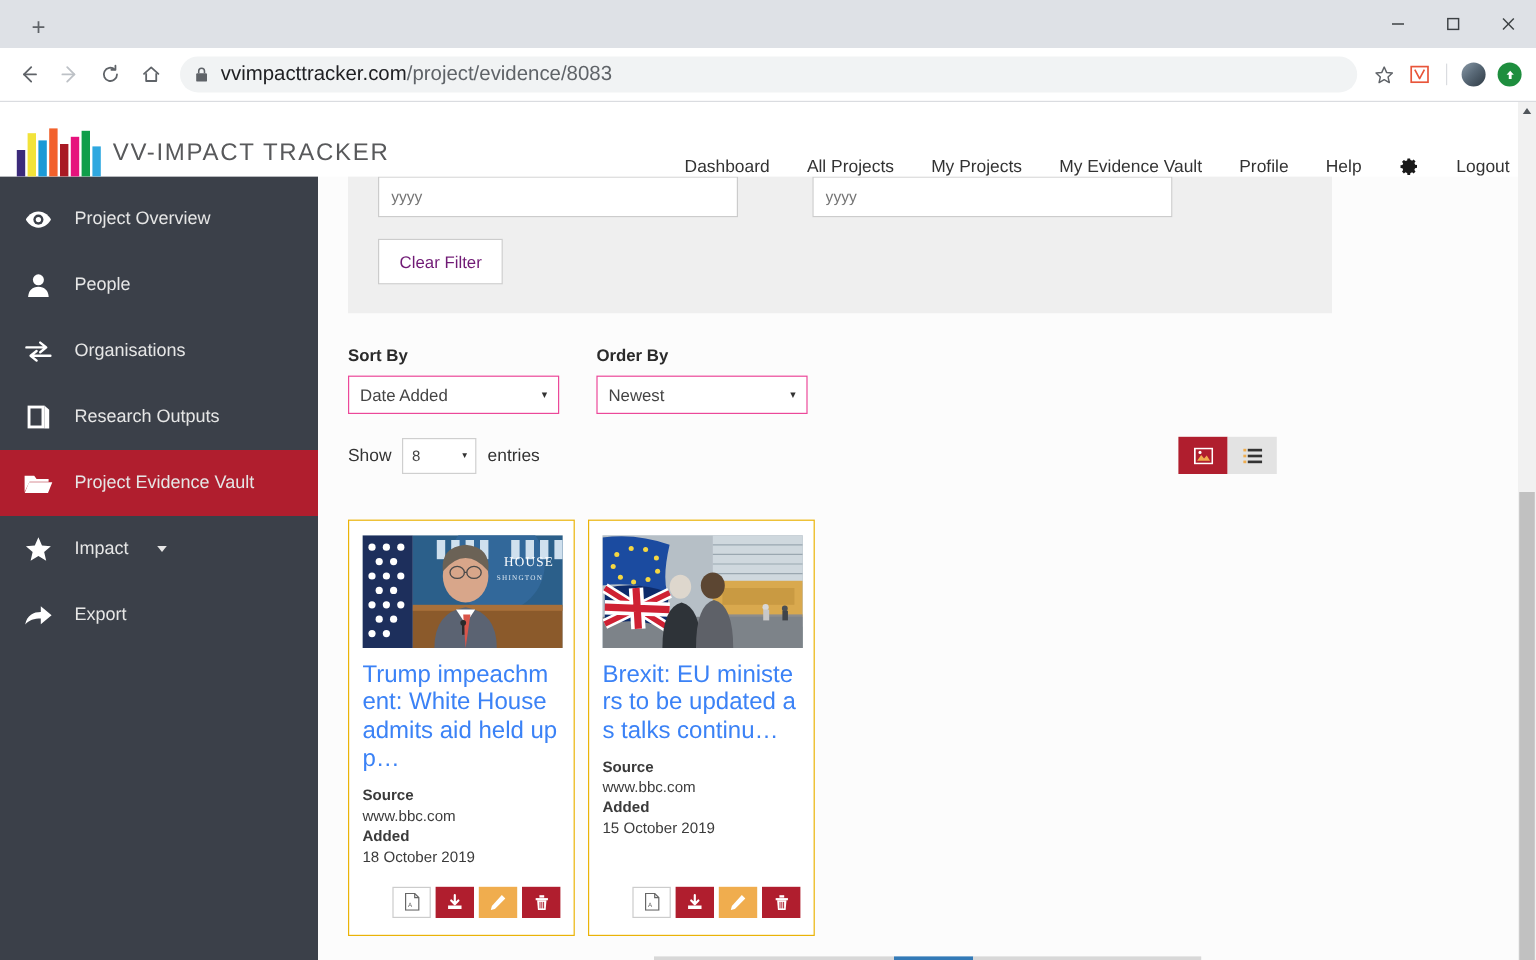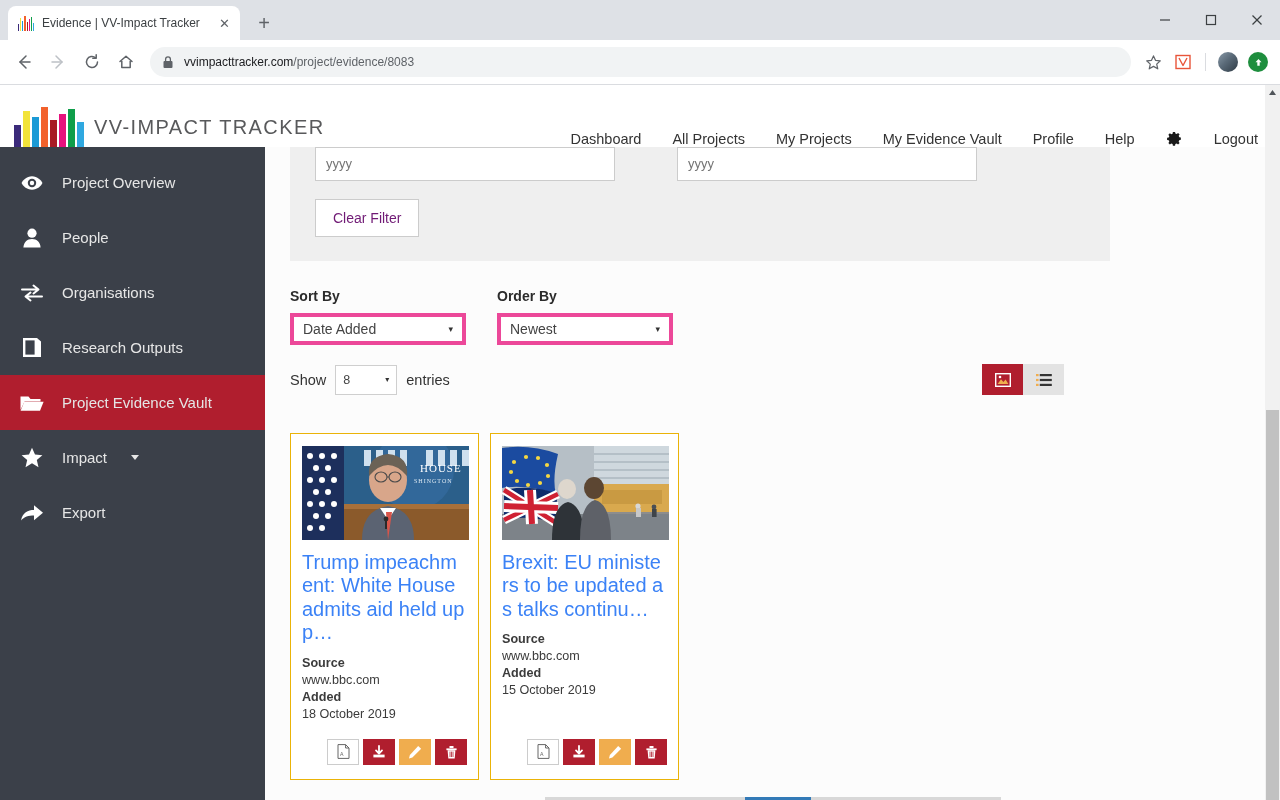--- a/index.html
+++ b/index.html
@@ -53,21 +53,21 @@
   .navbtn {
     width: 32px; height: 32px; display: flex; align-items: center;
     justify-content: center; color: #5f6368; border-radius: 50%;
   }
   .navbtn.disabled { color: #bdc1c6; }
   .omnibox {
     flex: 1; height: 30px; background: #f1f3f4; border-radius: 15px;
     display: flex; align-items: center; padding: 0 12px; gap: 10px;
     margin: 0 6px;
   }
-  .omnibox .url { font-size: 12px; color: #202124; }
+  .omnibox .url { font-size: 17px; color: #202124; }
   .omnibox .url .dim { color: #5f6368; }
   .tb-icon { width: 28px; height: 28px; display: flex; align-items: center; justify-content: center; }
   .tb-divider { width: 1px; height: 18px; background: #dadce0; margin: 0 6px; }
   .avatar-img {
     width: 20px; height: 20px; border-radius: 50%;
     background: linear-gradient(135deg,#8a9aa8 0%,#5a6a78 45%,#2e3a44 100%);
   }
   .update-dot {
     width: 20px; height: 20px; border-radius: 50%; background: #1e8e3e;
     display: flex; align-items: center; justify-content: center;
@@ -147,21 +147,21 @@
     font-family: "Liberation Sans", sans-serif;
   }
 
   
   .sort-row { display: flex; gap: 31px; margin-top: 27px; }
   .sort-group { }
   .sort-label {
     font-size: 14px; font-weight: bold; color: #2b2b2b; margin-bottom: 9px;
   }
   .selectbox {
-    width: 176px; height: 32px; border: 4px solid #ec4899; background: #fff;
+    width: 176px; height: 32px; border: 1px solid #ec4899; background: #fff;
     display: flex; align-items: center; padding: 0 9px;
     font-size: 14px; color: #444; position: relative;
   }
   .selectbox .sb-caret {
     margin-left: auto; font-size: 9px; color: #333; line-height: 1;
   }
 
   
   .show-row {
     display: flex; align-items: center; gap: 9px; margin-top: 19px;
@@ -235,34 +235,20 @@
 
   
   svg { display: block; }
 </style>
 </head>
 <body>
 
 <div class="browser">
 
   <div class="tabstrip">
-    <div class="tab">
-      <span class="tab-favicon">
-        <i style="height:7px;background:#3b2a7a"></i>
-        <i style="height:13px;background:#f2e33a"></i>
-        <i style="height:10px;background:#1b9ad6"></i>
-        <i style="height:15px;background:#f2612c"></i>
-        <i style="height:9px;background:#a81a24"></i>
-        <i style="height:12px;background:#e6127d"></i>
-        <i style="height:14px;background:#0f9e4a"></i>
-        <i style="height:8px;background:#2fa8e0"></i>
-      </span>
-      <span class="tab-title">Evidence | VV-Impact Tracker</span>
-      <span class="tab-close">✕</span>
-    </div>
     <div class="newtab">+</div>
     <div class="winbtns">
       <div class="winbtn">
         <svg width="12" height="12" viewBox="0 0 12 12">
             <line x1="1" y1="6" x2="11" y2="6" stroke="#3c4043" stroke-width="1.2"></line>
           </svg>
       </div>
       <div class="winbtn">
         <svg width="12" height="12" viewBox="0 0 12 12">
             <rect x="1.5" y="1.5" width="9" height="9" fill="none" stroke="#3c4043" stroke-width="1.2"></rect>

